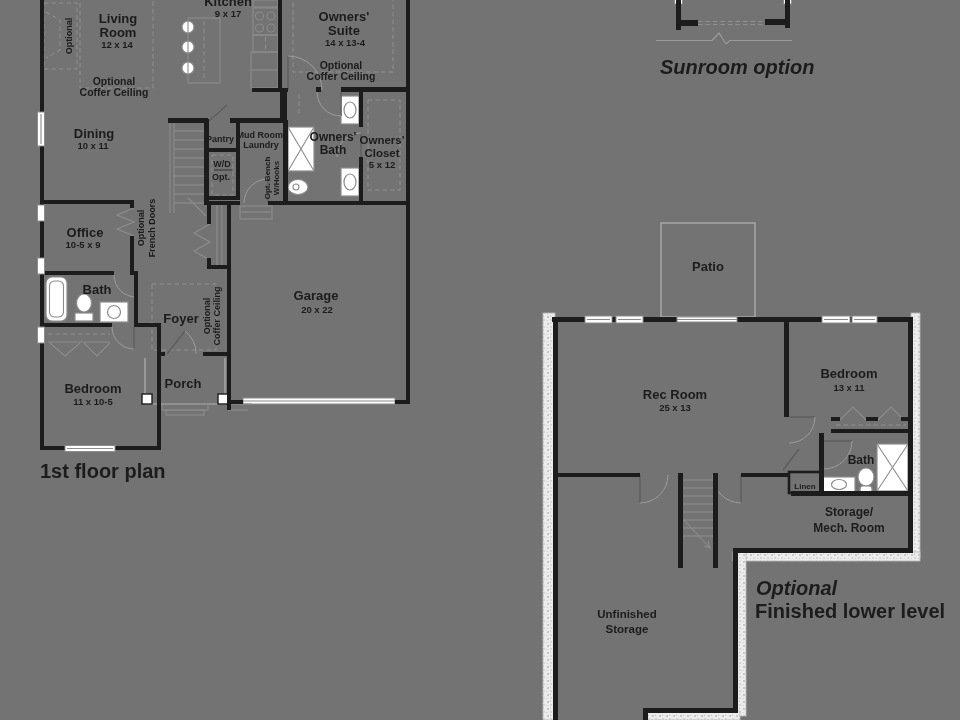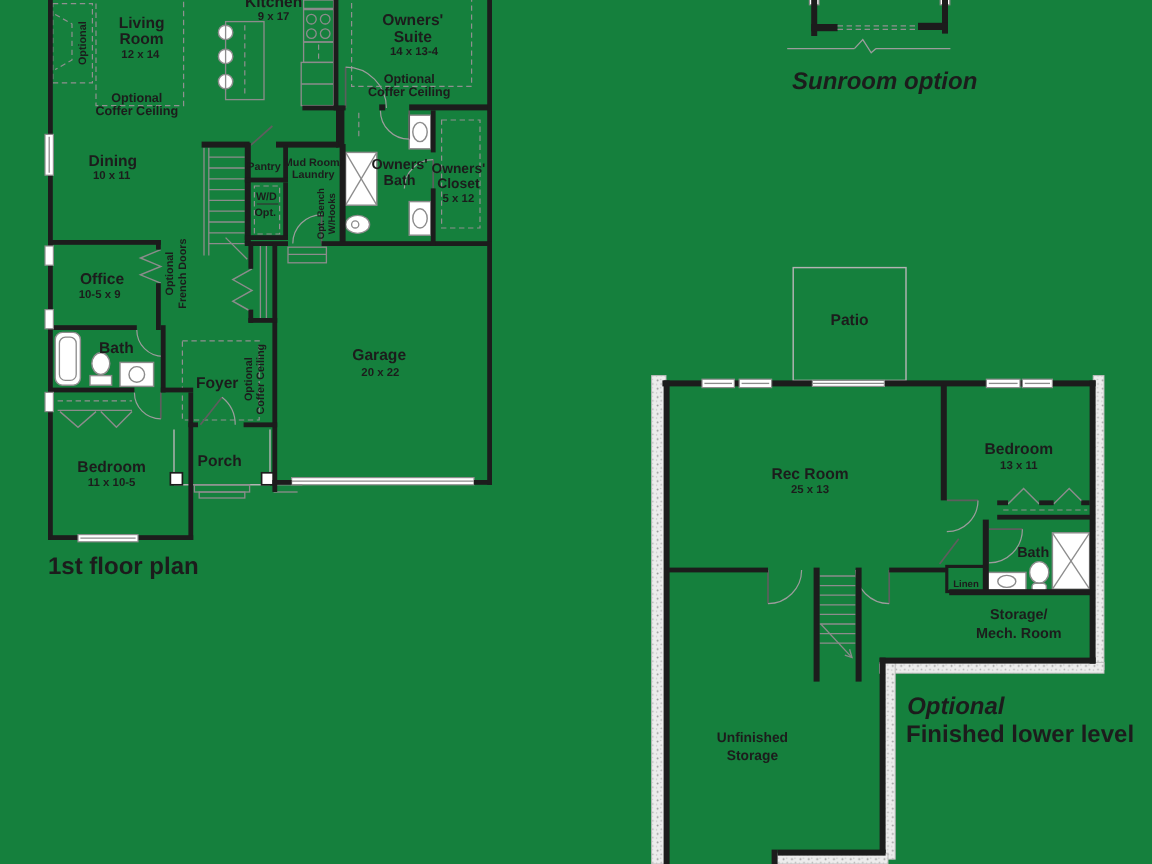--- a/index.html
+++ b/index.html
@@ -1,16 +1,16 @@
 <!DOCTYPE html>
 <html><head>
 <meta charset="utf-8">
 <style>
   html,body{margin:0;padding:0;background:#fff;}
-  .stage{position:relative;width:960px;height:720px;background:#15803d;overflow:hidden;}
+  .stage{position:relative;width:960px;height:720px;background:#737373;overflow:hidden;}
   svg{display:block;}
   svg text{font-family:"Liberation Sans",sans-serif;fill:#1c1c1c;font-weight:bold;}
   .w{fill:#1c1c1c;}
   .ln{fill:none;stroke:#8c8c8c;stroke-width:1.1;}
   .lt{fill:none;stroke:#b3b3b3;stroke-width:1.2;}
   .dsh{fill:none;stroke:#909090;stroke-width:1;stroke-dasharray:4.5 3;}
   .fx{fill:#fff;stroke:#8c8c8c;stroke-width:1.2;}
   .win{fill:#fff;stroke:#8c8c8c;stroke-width:1;}
   .arc{fill:none;stroke:#9c9c9c;stroke-width:1;}
   .leaf{fill:none;stroke:#5e5e5e;stroke-width:1.4;}

